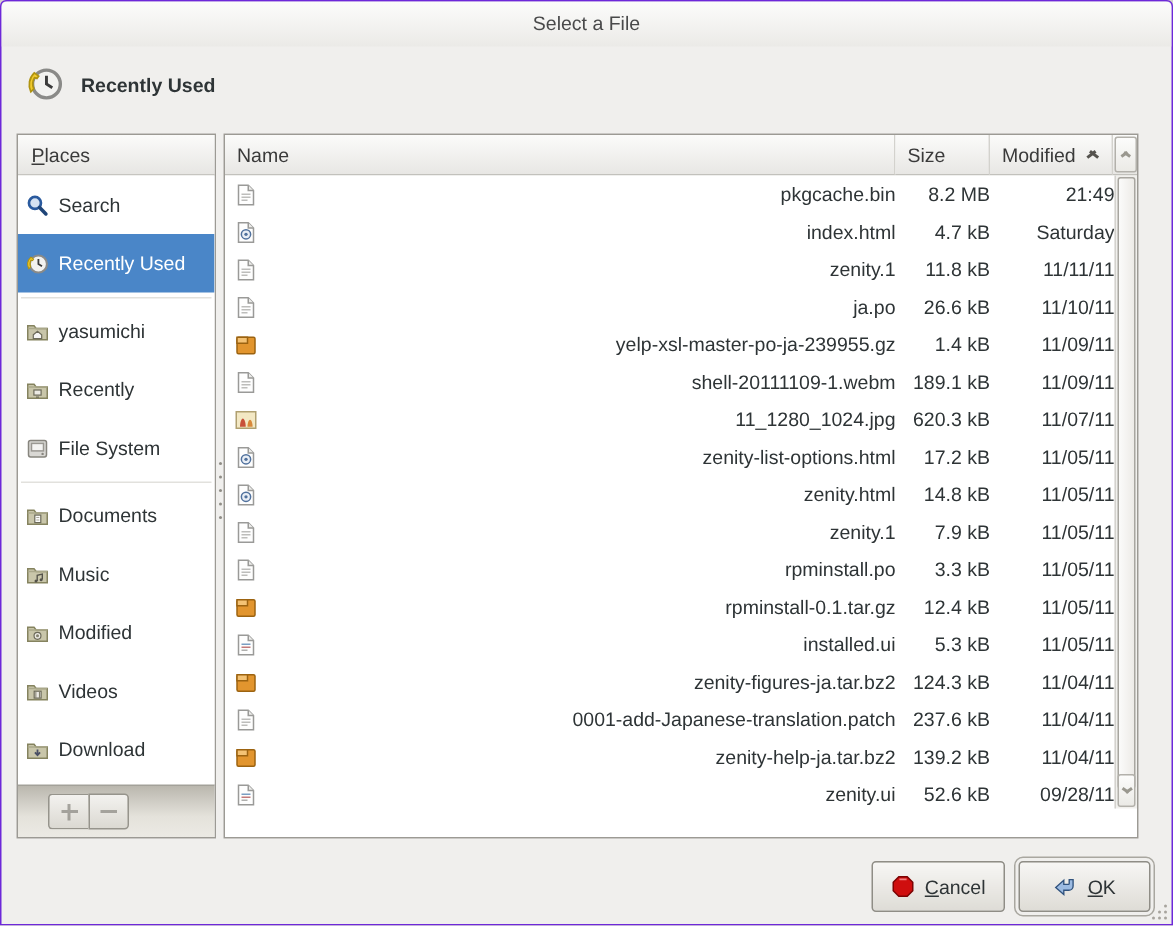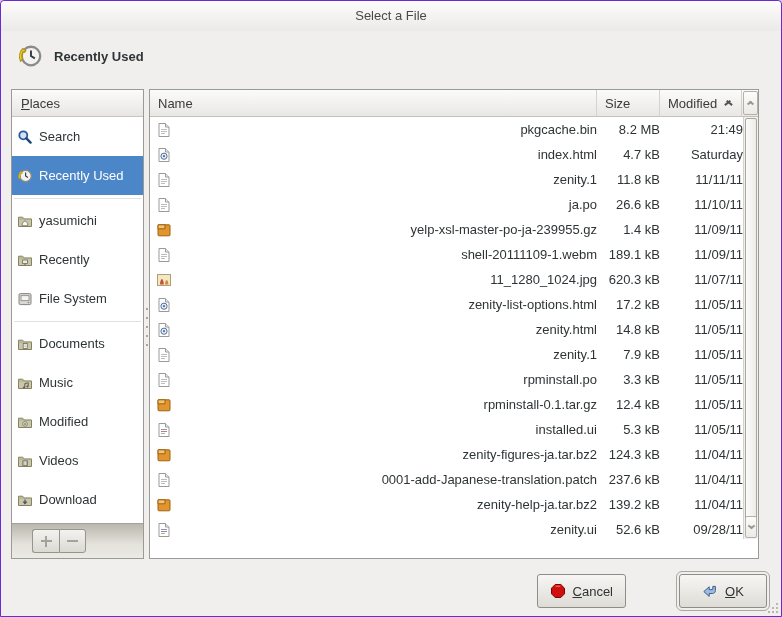--- a/index.html
+++ b/index.html
@@ -87,21 +87,21 @@
   .vdown{position:absolute;bottom:1px;left:1px;right:1px;height:20px;
     border:1px solid #b3b1ab;border-radius:2px;background:linear-gradient(#fcfcfb,#ebeae6);
     display:flex;align-items:center;justify-content:center;}
 
   
   .actions{position:absolute;top:573px;right:14px;display:flex;gap:9px;}
   .btn{height:28px;min-width:88px;box-sizing:border-box;border:1px solid #8f8d86;
     border-radius:3px;background:linear-gradient(#f7f6f4,#dedcd6);
     font-size:13px;color:var(--text);display:flex;align-items:center;
     justify-content:center;gap:7px;padding:16px 12px;font-family:inherit;}
-  .btn.focused{outline:1px solid #a9a7a0;outline-offset:2px;margin-left:44px;}
+  .btn.focused{outline:1px solid #a9a7a0;outline-offset:2px;}
 
   .resize-grip{position:absolute;right:3px;bottom:3px;width:11px;height:11px;}
   .resize-grip i{position:absolute;width:2px;height:2px;border-radius:1px;background:#a7a49d;}
   .resize-grip i:nth-child(1){right:0;bottom:0;}
   .resize-grip i:nth-child(2){right:4px;bottom:0;}
   .resize-grip i:nth-child(3){right:8px;bottom:0;}
   .resize-grip i:nth-child(4){right:0;bottom:4px;}
   .resize-grip i:nth-child(5){right:4px;bottom:4px;}
   .resize-grip i:nth-child(6){right:0;bottom:8px;}
 </style>

